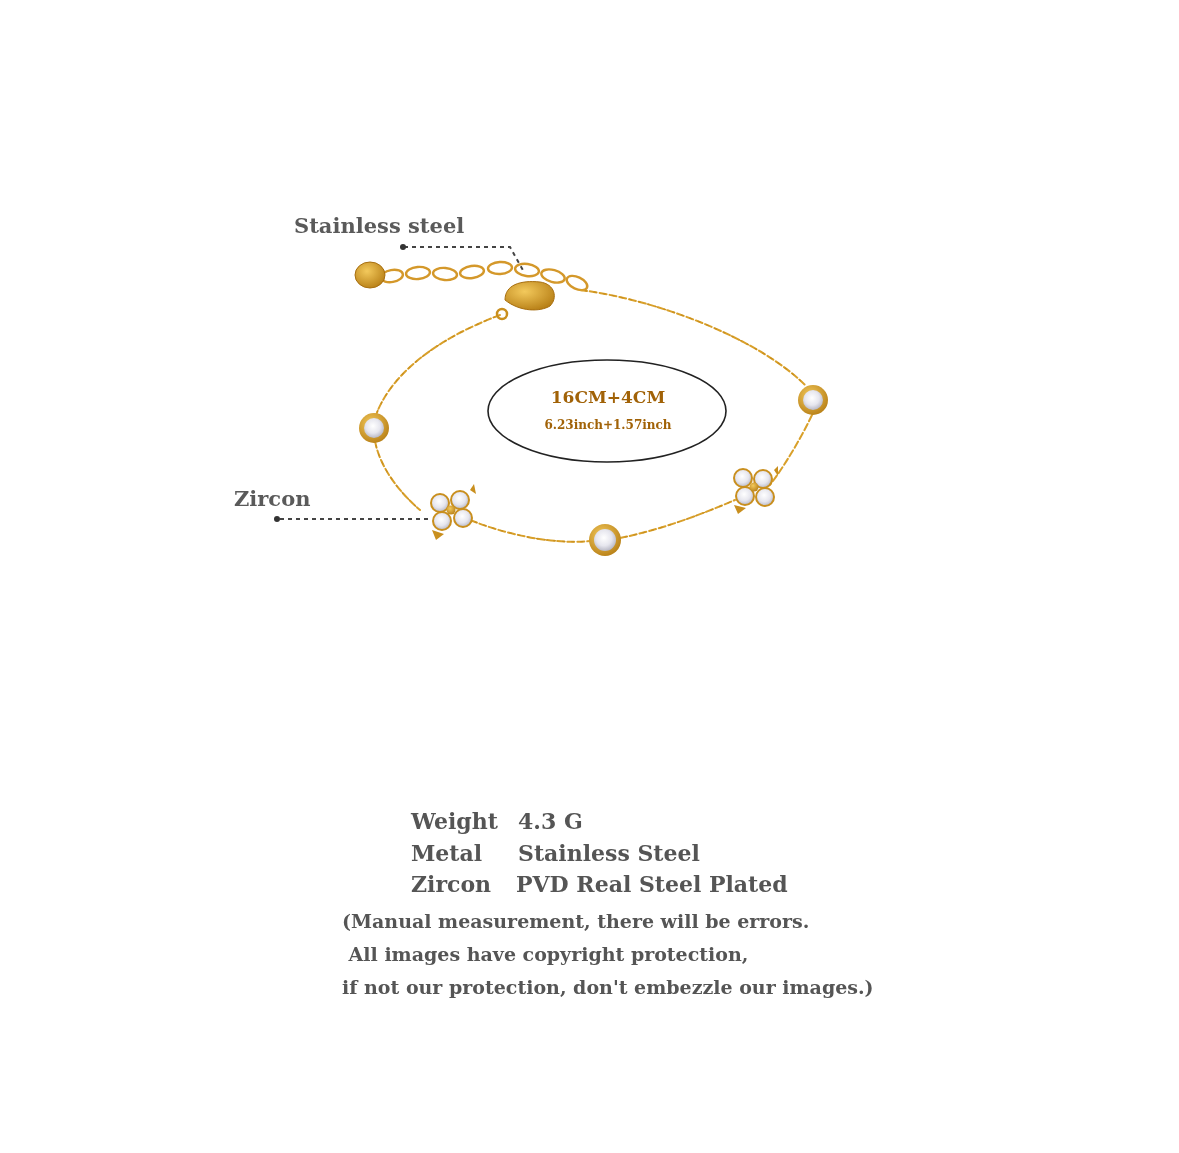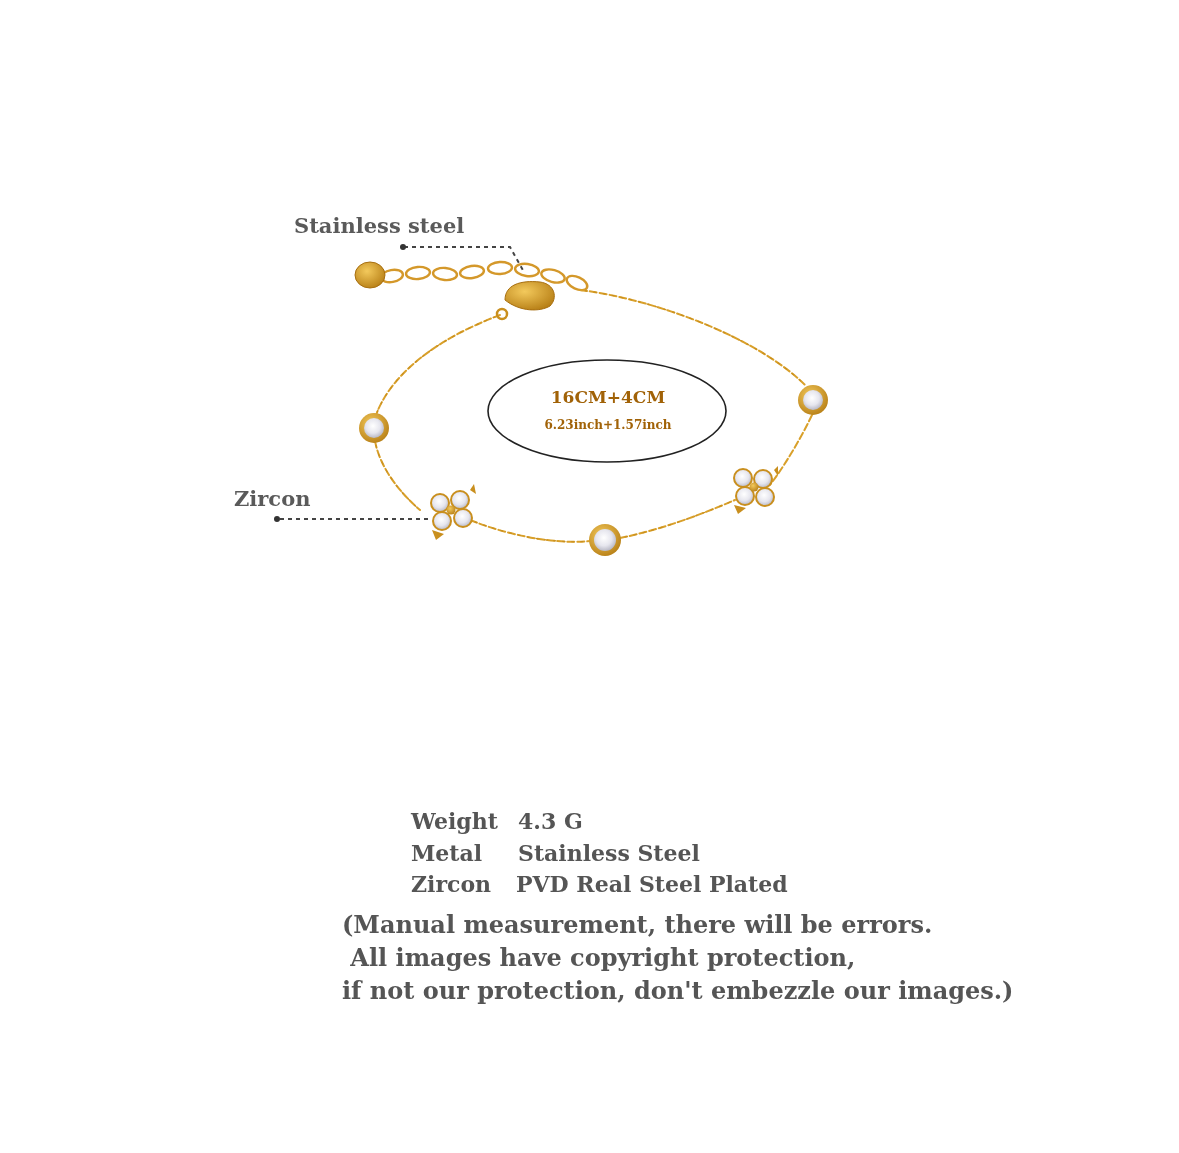--- a/index.html
+++ b/index.html
@@ -4,21 +4,21 @@
 <style>
   html, body { margin:0; padding:0; background:#ffffff; }
   body { width:1179px; height:1153px; position:relative; overflow:hidden;
          font-family:"DejaVu Serif","Liberation Serif",serif; color:#555555; }
   .abs { position:absolute; }
   .label { font-weight:bold; font-size:21px; color:#5a5a5a; white-space:nowrap; }
   .oval-text { font-weight:bold; font-size:17px; color:#a16207; text-align:center; line-height:28px; }
   .spec-row { position:absolute; font-weight:bold; font-size:22px; color:#555; white-space:nowrap; }
   .spec-key { position:absolute; left:0; }
   .spec-val { position:absolute; }
-  .note { position:absolute; font-weight:bold; font-size:24px; color:#555; white-space:nowrap; left:342px; }
+  .note { position:absolute; font-weight:bold; font-size:19px; color:#555; white-space:nowrap; left:342px; }
   svg { position:absolute; left:0; top:0; }
 </style>
 </head>
 <body>
 
 <svg width="1179" height="1153" viewBox="0 0 1179 1153">
   <defs>
     <pattern id="chainpat" width="9" height="6" patternUnits="userSpaceOnUse">
       <ellipse cx="4.5" cy="3" rx="3.6" ry="2.2" fill="none" stroke="#d9a02a" stroke-width="1.6"></ellipse>
     </pattern>

